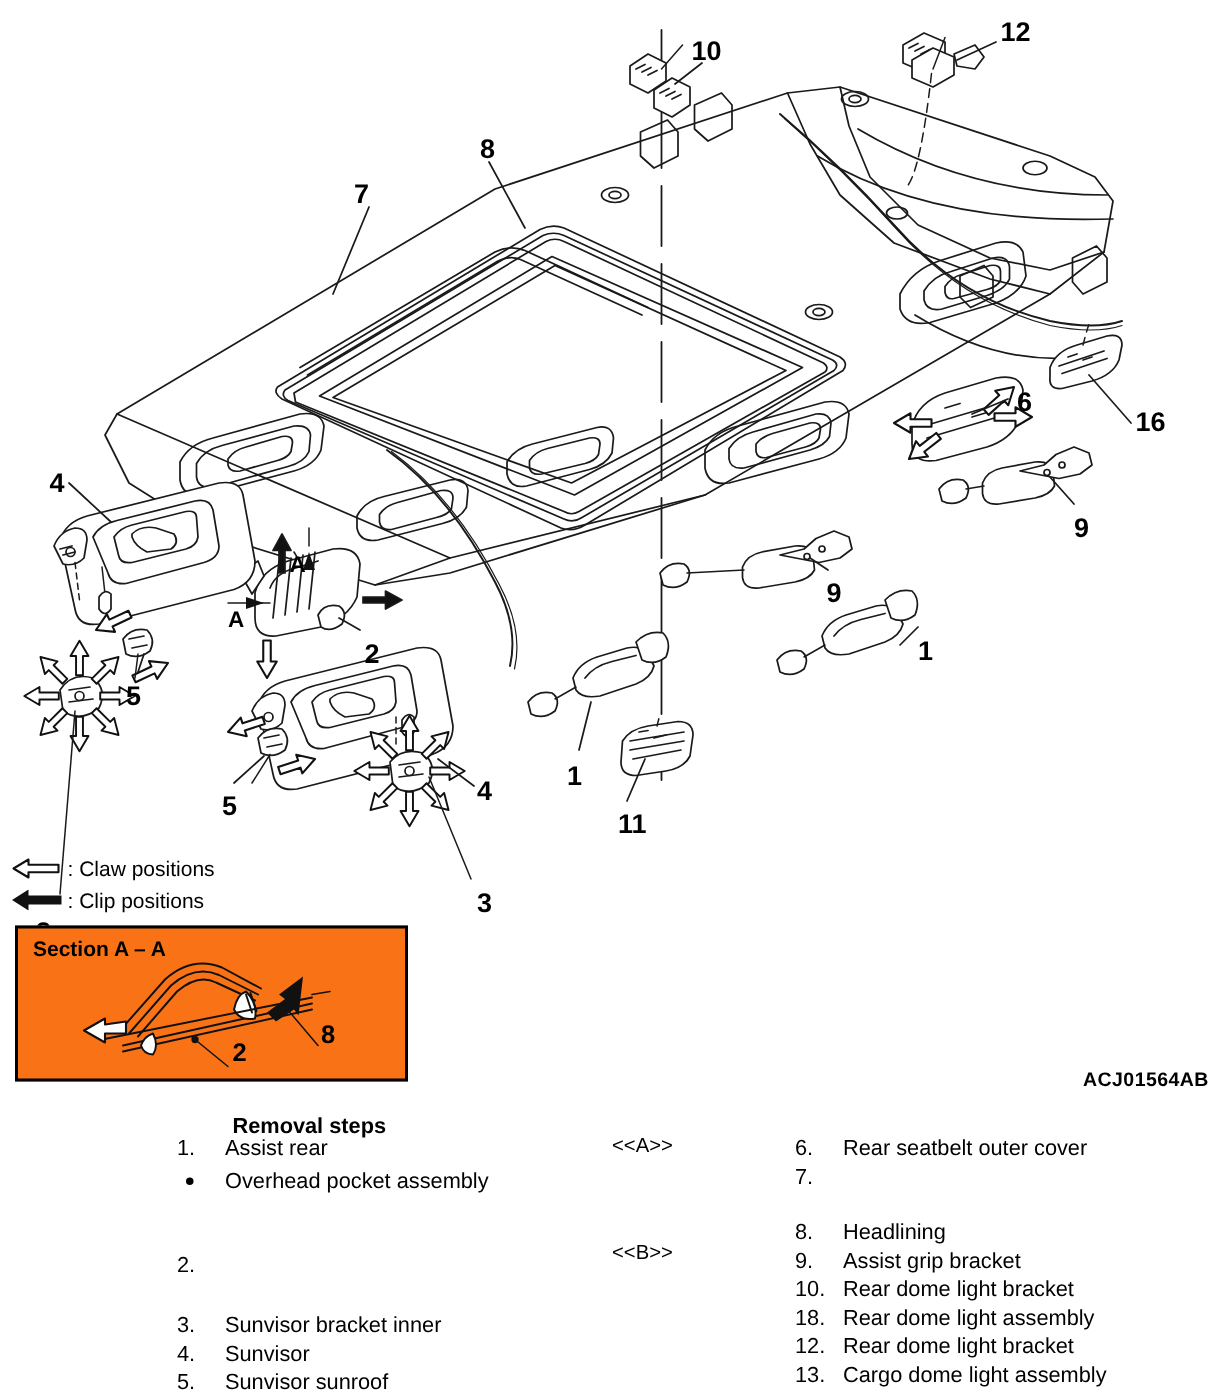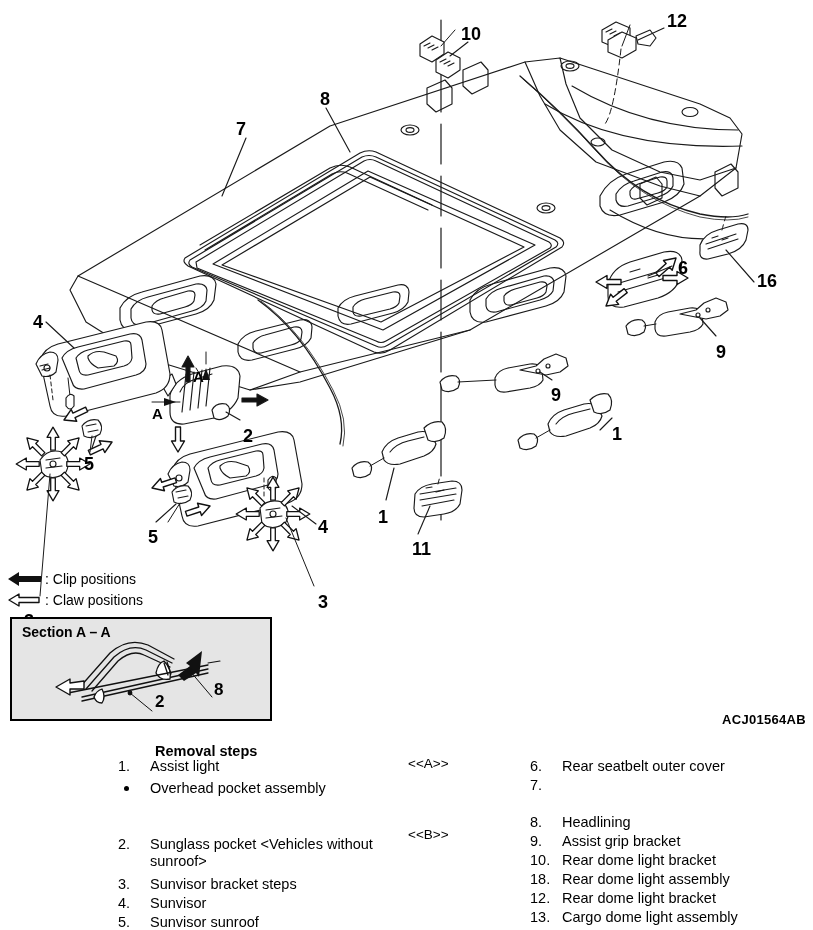--- a/index.html
+++ b/index.html
@@ -9,21 +9,21 @@
   }
   #diagram-canvas{position:absolute;left:0;top:0;width:813px;height:930px;}
   .lbl{position:absolute;font-weight:bold;font-size:18px;line-height:1;color:#000;}
   .sec-lbl{position:absolute;font-weight:bold;font-size:15px;line-height:1;color:#000;}
   
   #legend{position:absolute;left:8px;top:568px;width:200px;}
   .legend-row{display:flex;align-items:center;height:21px;}
   .legend-gly{width:34px;height:14px;position:relative;margin-right:3px;}
   .legend-txt{font-size:14px;white-space:nowrap;}
   
-  #section-box{position:absolute;left:10px;top:617px;width:262px;height:104px;border:2px solid #000;box-sizing:border-box;background:#e5e5e5;}
+  #section-box{position:absolute;left:10px;top:617px;width:262px;height:104px;border:2px solid #000;box-sizing:border-box;background:#f97316;}
   #section-title{position:absolute;left:10px;top:5px;font-size:14px;font-weight:bold;}
   
   #part-code{position:absolute;left:722px;top:712px;font-size:13px;font-weight:bold;letter-spacing:.3px;}
   
   #steps{position:absolute;left:0;top:740px;width:705px;height:190px;}
   #steps-title{position:absolute;left:155px;top:3px;font-size:14.5px;font-weight:bold;}
   .col{position:absolute;top:0;}
   #col-left{left:118px;width:290px;}
   #col-right{left:530px;width:283px;}
   .step{position:absolute;display:flex;font-size:14.5px;line-height:17px;}
@@ -342,32 +342,32 @@
   <div class="lbl" style="left:757px;top:272px">16</div>
 
   <div class="sec-lbl" style="left:193px;top:369px">A</div>
   <div class="sec-lbl" style="left:152px;top:406px">A</div>
 </div>
 
 <div id="legend">
   <div class="legend-row">
     <div class="legend-gly">
       <svg width="34" height="14" viewBox="0 0 34 14">
-          <path d="M0,7 L11,0 L11,4 L33,4 L33,10 L11,10 L11,14 z" fill="#111"></path>
+          <path d="M1,7 L11,1 L11,4.5 L31,4.5 L31,9.5 L11,9.5 L11,13 z" fill="#fff" stroke="#111" stroke-width="1.4" stroke-linejoin="round"></path>
         </svg>
     </div>
-    <span class="legend-txt">: Clip positions</span>
+    <span class="legend-txt">: Claw positions</span>
   </div>
   <div class="legend-row">
     <div class="legend-gly">
       <svg width="34" height="14" viewBox="0 0 34 14">
-          <path d="M1,7 L11,1 L11,4.5 L31,4.5 L31,9.5 L11,9.5 L11,13 z" fill="#fff" stroke="#111" stroke-width="1.4" stroke-linejoin="round"></path>
+          <path d="M0,7 L11,0 L11,4 L33,4 L33,10 L11,10 L11,14 z" fill="#111"></path>
         </svg>
     </div>
-    <span class="legend-txt">: Claw positions</span>
+    <span class="legend-txt">: Clip positions</span>
   </div>
 </div>
 
 <div id="section-box">
   <div id="section-title">Section A – A</div>
   <svg width="258" height="100" viewBox="0 0 258 100" style="position:absolute;left:0;top:0">
     <g fill="none" stroke="#111" stroke-width="1.3" stroke-linejoin="round" stroke-linecap="round">
       <path d="M68 68 L98 34 Q116 18 136 26 L162 40"></path>
       <path d="M74 70 L102 38 Q118 24 134 31 L160 44"></path>
       <path d="M80 72 L106 42 Q120 30 132 36 L158 48"></path>
@@ -395,33 +395,32 @@
 </div>
 
 <div id="part-code">ACJ01564AB</div>
 
 <div id="steps">
   <div id="steps-title">Removal steps</div>
 
   <div class="col" id="col-left">
     <div class="step" style="top:18px">
       <span class="num">1.</span>
-      <span class="txt">Assist light</span>
+      <span class="txt">Assist rear</span>
     </div>
     <div class="step" style="top:40px">
       <span class="num"><span class="dot"></span></span>
       <span class="txt">Overhead pocket assembly</span>
     </div>
     <div class="step" style="top:96px;width:275px">
       <span class="num">2.</span>
-      <span class="txt">Sunglass pocket &lt;Vehicles without sunroof&gt;</span>
     </div>
     <div class="step" style="top:136px">
       <span class="num">3.</span>
-      <span class="txt">Sunvisor bracket steps</span>
+      <span class="txt">Sunvisor bracket inner</span>
     </div>
     <div class="step" style="top:155px">
       <span class="num">4.</span>
       <span class="txt">Sunvisor</span>
     </div>
     <div class="step" style="top:174px">
       <span class="num">5.</span>
       <span class="txt">Sunvisor sunroof</span>
     </div>
   </div>

